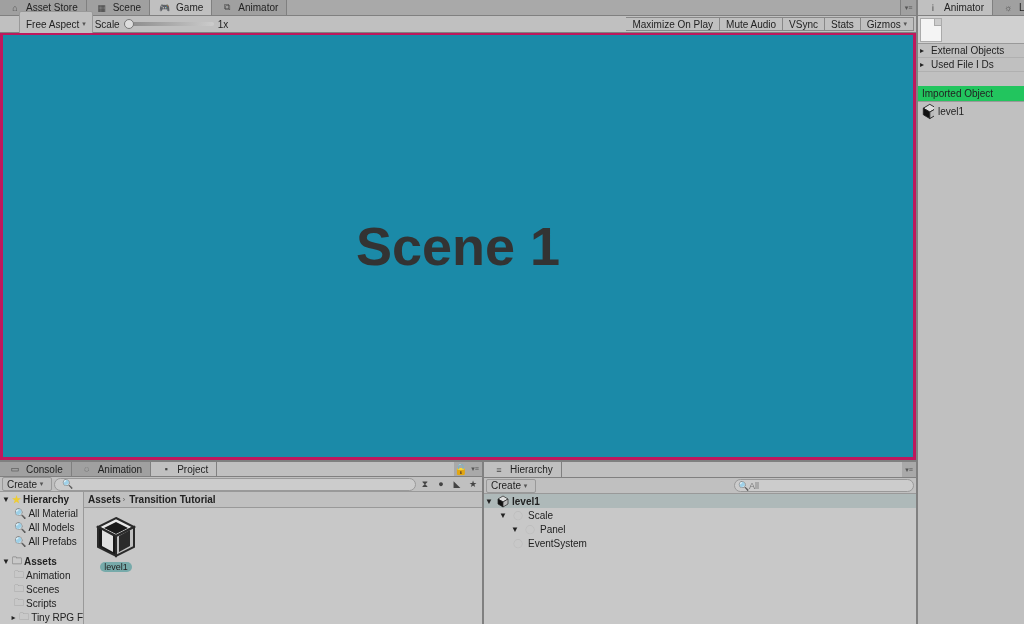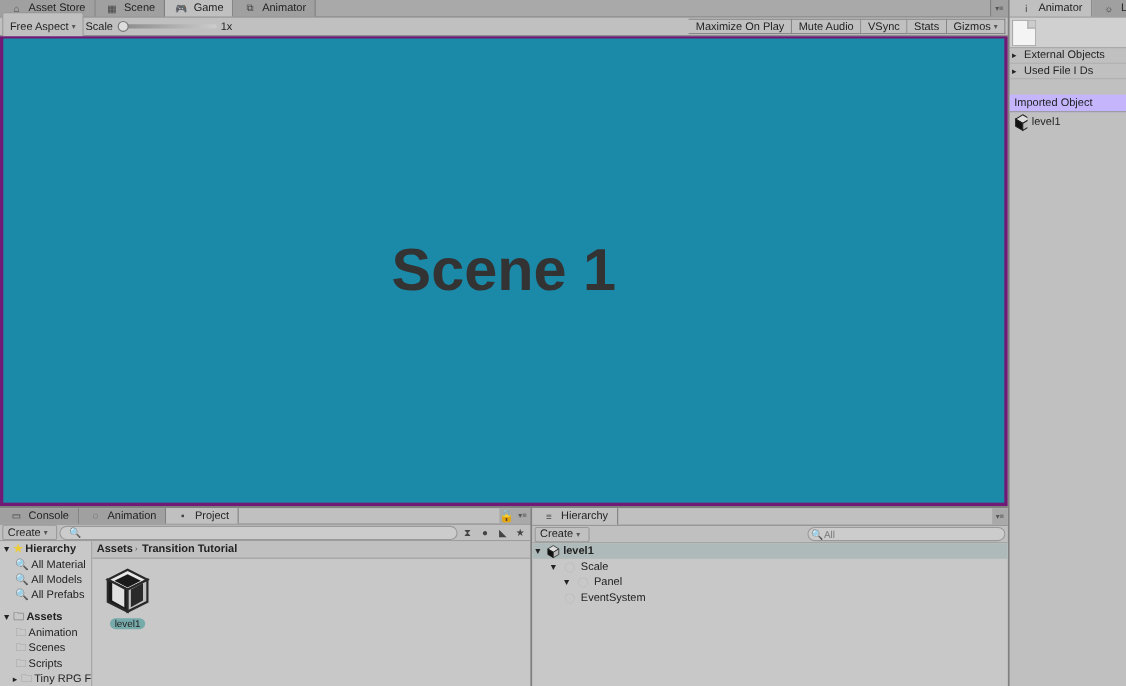--- a/index.html
+++ b/index.html
@@ -10,29 +10,29 @@
 
   
   .tab-bar { height: 16px; background: #a9a9a9; display: flex; align-items: stretch; border-bottom: 1px solid #808080; }
   .tab { display: flex; align-items: center; padding: 0 8px; gap: 4px; background: #a0a0a0; border-right: 1px solid #808080; cursor: pointer; font-size: 10px; }
   .tab.active { background: #c0c0c0; }
   .tab-spacer { flex: 1; }
   .tab-dropdown { width: 16px; display: flex; align-items: center; justify-content: center; background: #a0a0a0; border-left: 1px solid #808080; }
 
   
   .game-toolbar { height: 17px; background: #c0c0c0; border-bottom: 1px solid #808080; display: flex; align-items: center; padding: 0 2px; font-size: 10px; }
-  .toolbar-ctrl { padding: 0 6px; height: 27px; display: flex; align-items: center; border: 1px solid #999; background: #c0c0c0; margin-right: 2px; border-radius: 2px; }
+  .toolbar-ctrl { padding: 0 6px; height: 27px; display: flex; align-items: center; border: 1px solid #999; background: #c0c0c0; margin-right: 2px; border-radius: 2px; margin-left: 17px; }
   .slider { width: 90px; height: 4px; background: linear-gradient(to right,#888,#ccc); border-radius: 2px; margin: 0 4px; position: relative; }
   .slider-thumb { position: absolute; left: 0; top: -3px; width: 10px; height: 10px; background: #ddd; border: 1px solid #777; border-radius: 5px; }
   .toolbar-spacer { flex: 1; }
   .toolbar-btn { padding: 0 6px; height: 14px; display: flex; align-items: center; border: 1px solid #888; background: #c0c0c0; font-size: 10px; border-left: none; }
   .toolbar-btn:first-of-type { border-left: 1px solid #888; }
 
   
-  .game-view { flex: 1; background: #701a75; display: flex; align-items: stretch; justify-content: center; padding: 2px 3px 3px 3px; }
+  .game-view { flex: 1; background: #be185d; display: flex; align-items: stretch; justify-content: center; padding: 2px 3px 3px 3px; }
   .game-surface { width: 100%; background: #1b8aa8; display: flex; align-items: center; justify-content: center; }
   .scene-text { font-size: 54px; font-weight: bold; color: #333; }
 
   
   .bottom-section { height: 164px; display: flex; border-top: 2px solid #808080; }
   .project-panel { width: 484px; background: #c0c0c0; border-right: 2px solid #808080; display: flex; flex-direction: column; }
   .hierarchy-panel { flex: 1; background: #c0c0c0; display: flex; flex-direction: column; }
 
   
   .panel-tabs { height: 16px; display: flex; align-items: stretch; border-bottom: 1px solid #808080; }
@@ -75,21 +75,21 @@
   .unity-logo-small { width:12px; height:12px; display:inline-flex; align-items:center; justify-content:center; }
 
   
   .inspector-tabs { height: 16px; display: flex; border-bottom: 1px solid #808080; }
   .inspector-preview { height: 28px; background: #d0d0d0; border-bottom: 1px solid #999; display:flex; align-items:center; padding:2px; }
   .doc-icon { width: 22px; height: 24px; background: #f4f4f4; border: 1px solid #aaa; position:relative; }
   .doc-icon::after { content:''; position:absolute; right:0; top:0; width:6px; height:6px; background:#ccc; border-left:1px solid #aaa; border-bottom:1px solid #aaa; }
   .inspector-body { flex:1; background:#c0c0c0; }
   .insp-row { display:flex; align-items:center; padding: 1px 2px; font-size:10px; gap:3px; border-bottom: 1px solid #b0b0b0; }
   .insp-row .fold { width:8px; font-size:8px; }
-  .imported-header { background:#c4b5fd; font-weight: normal; padding:2px 4px; font-size:10px; border-bottom:1px solid #999;}
+  .imported-header { background:#22c55e; font-weight: normal; padding:2px 4px; font-size:10px; border-bottom:1px solid #999;}
   .imported-obj { display:flex; align-items:center; gap:4px; padding:3px 4px; font-size:10px; }
 
   .chevron { font-size:7px; color:#555; }
   .search-pill { height:13px; border:1px solid #999; border-radius:7px; background:#ccc; padding:0 6px 0 14px; font-size:9px; display:flex; align-items:center; position:relative; flex:1;}
   .search-pill.small { flex:0 0 180px; }
   .search-pill .mag { position:absolute; left:3px; top:1px; font-size:9px; color:#666; }
 </style>
 </head>
 <body>
 

